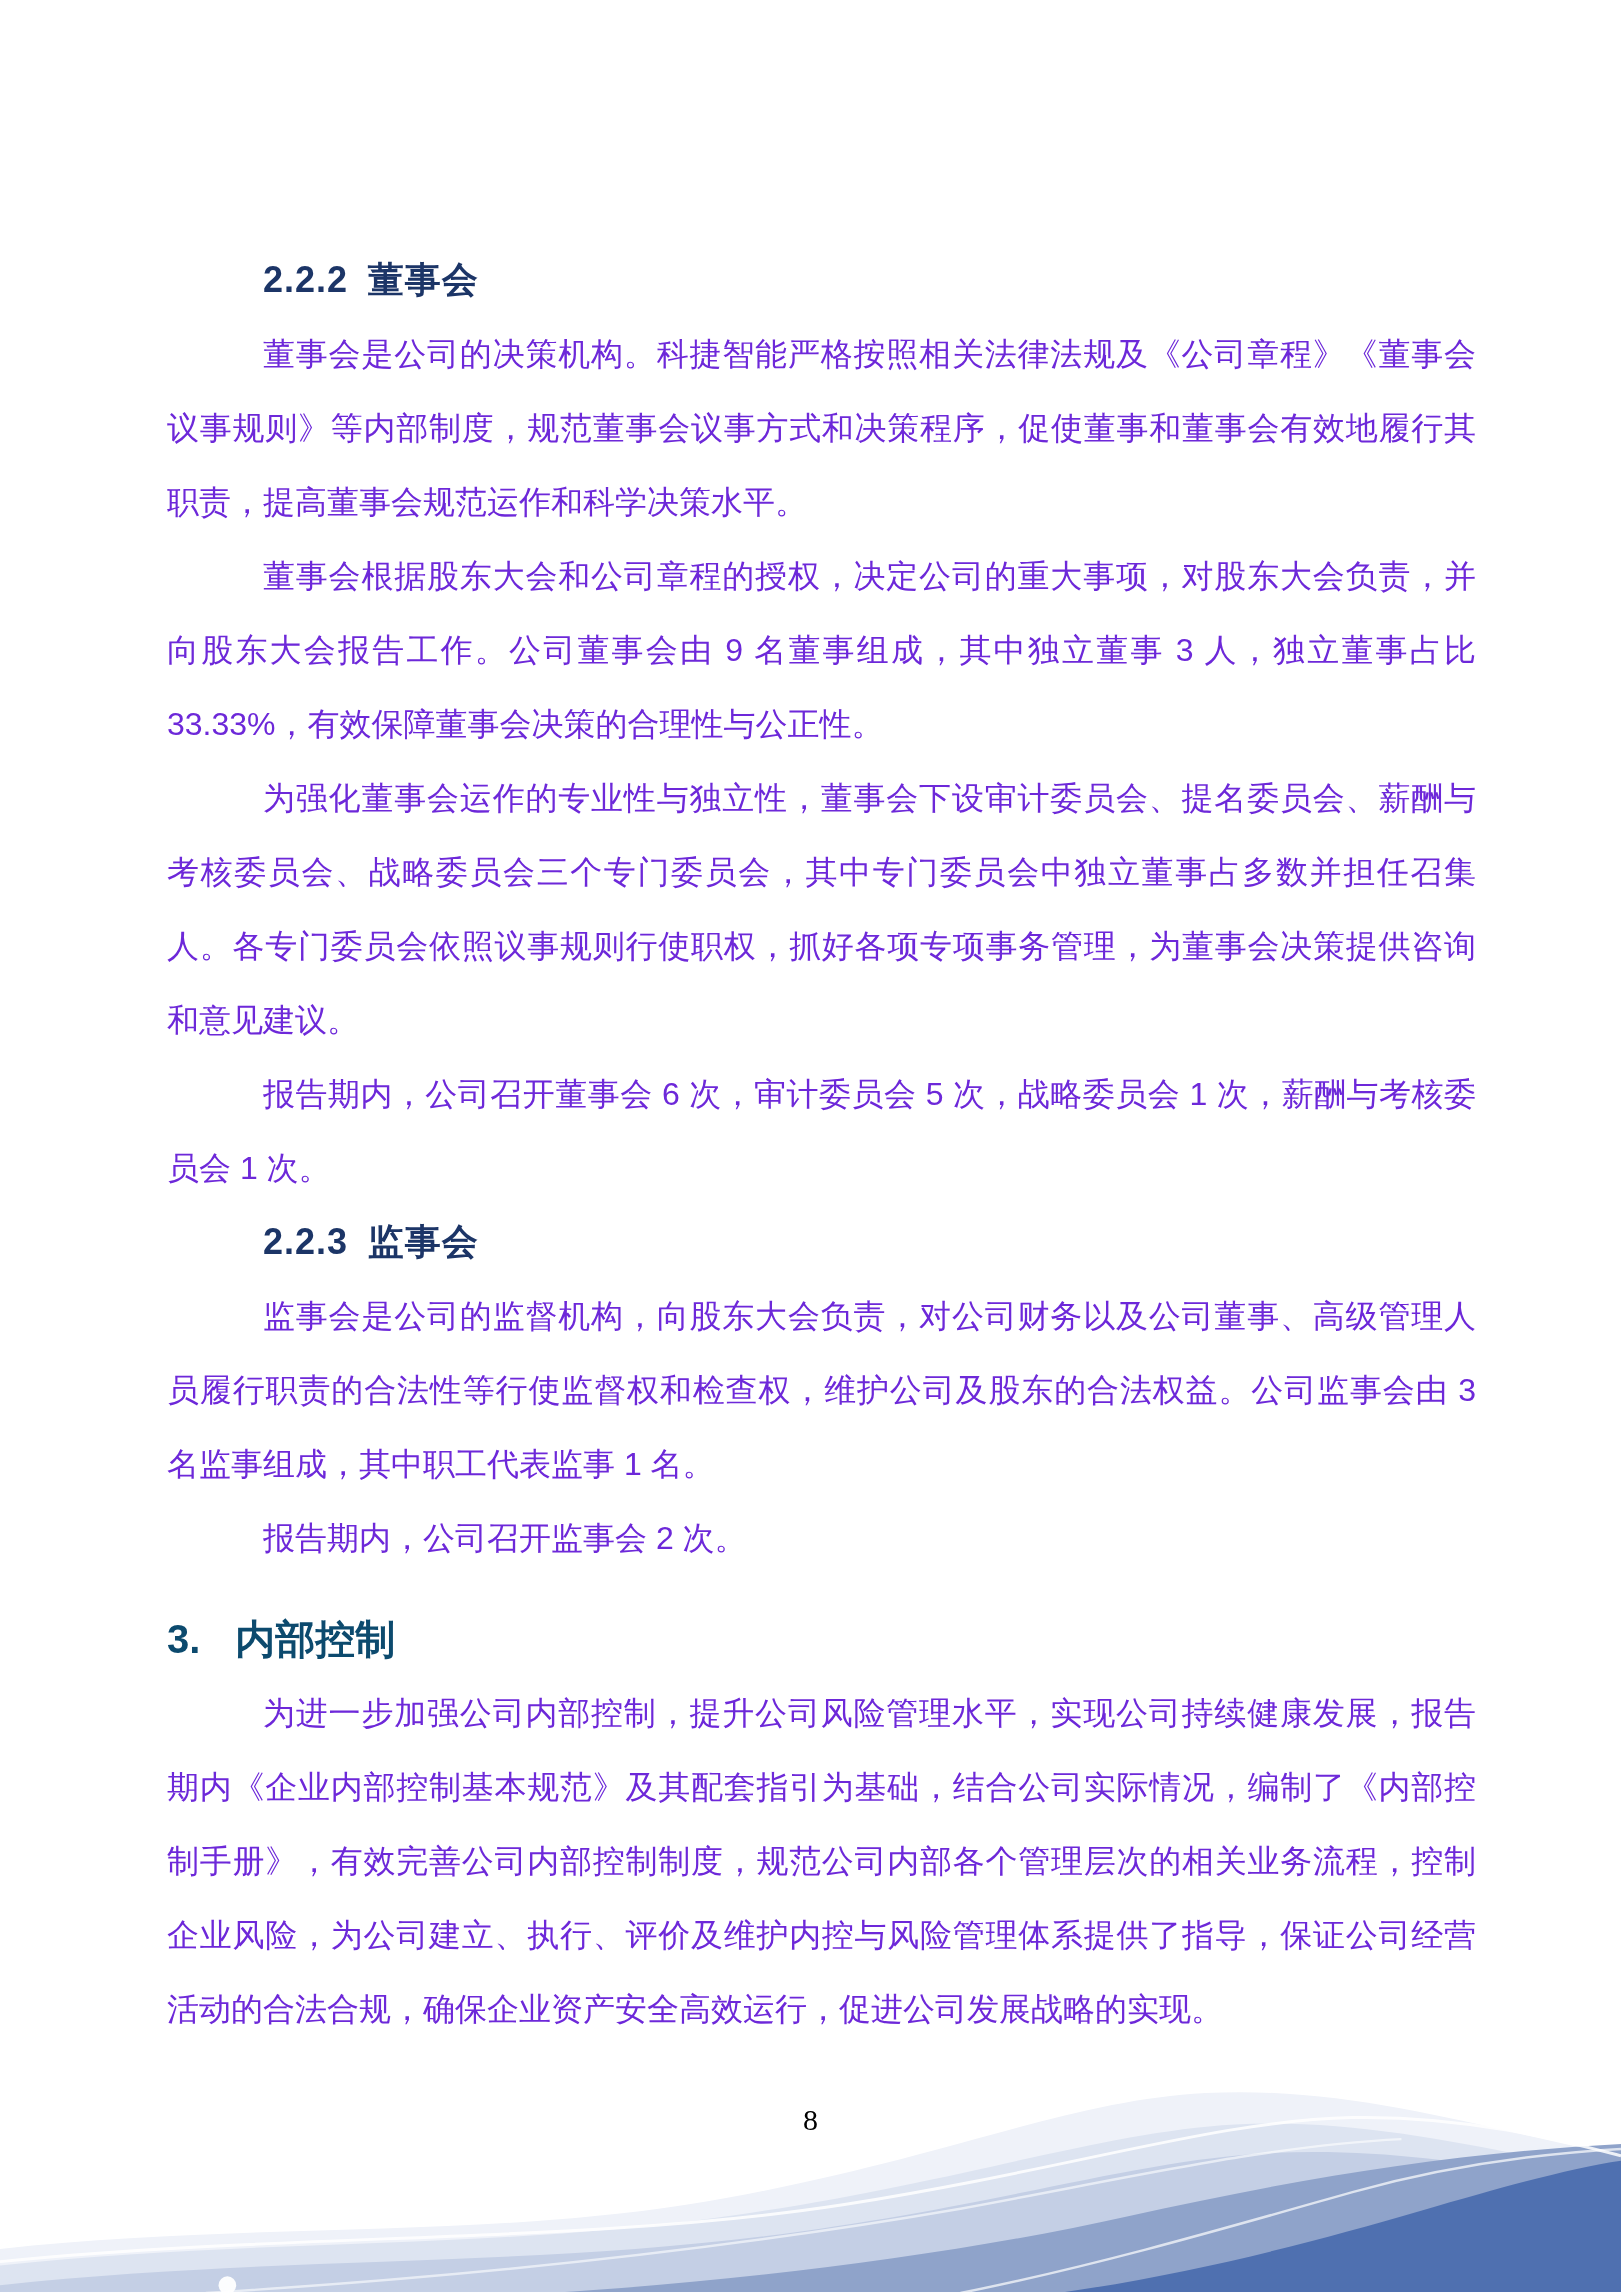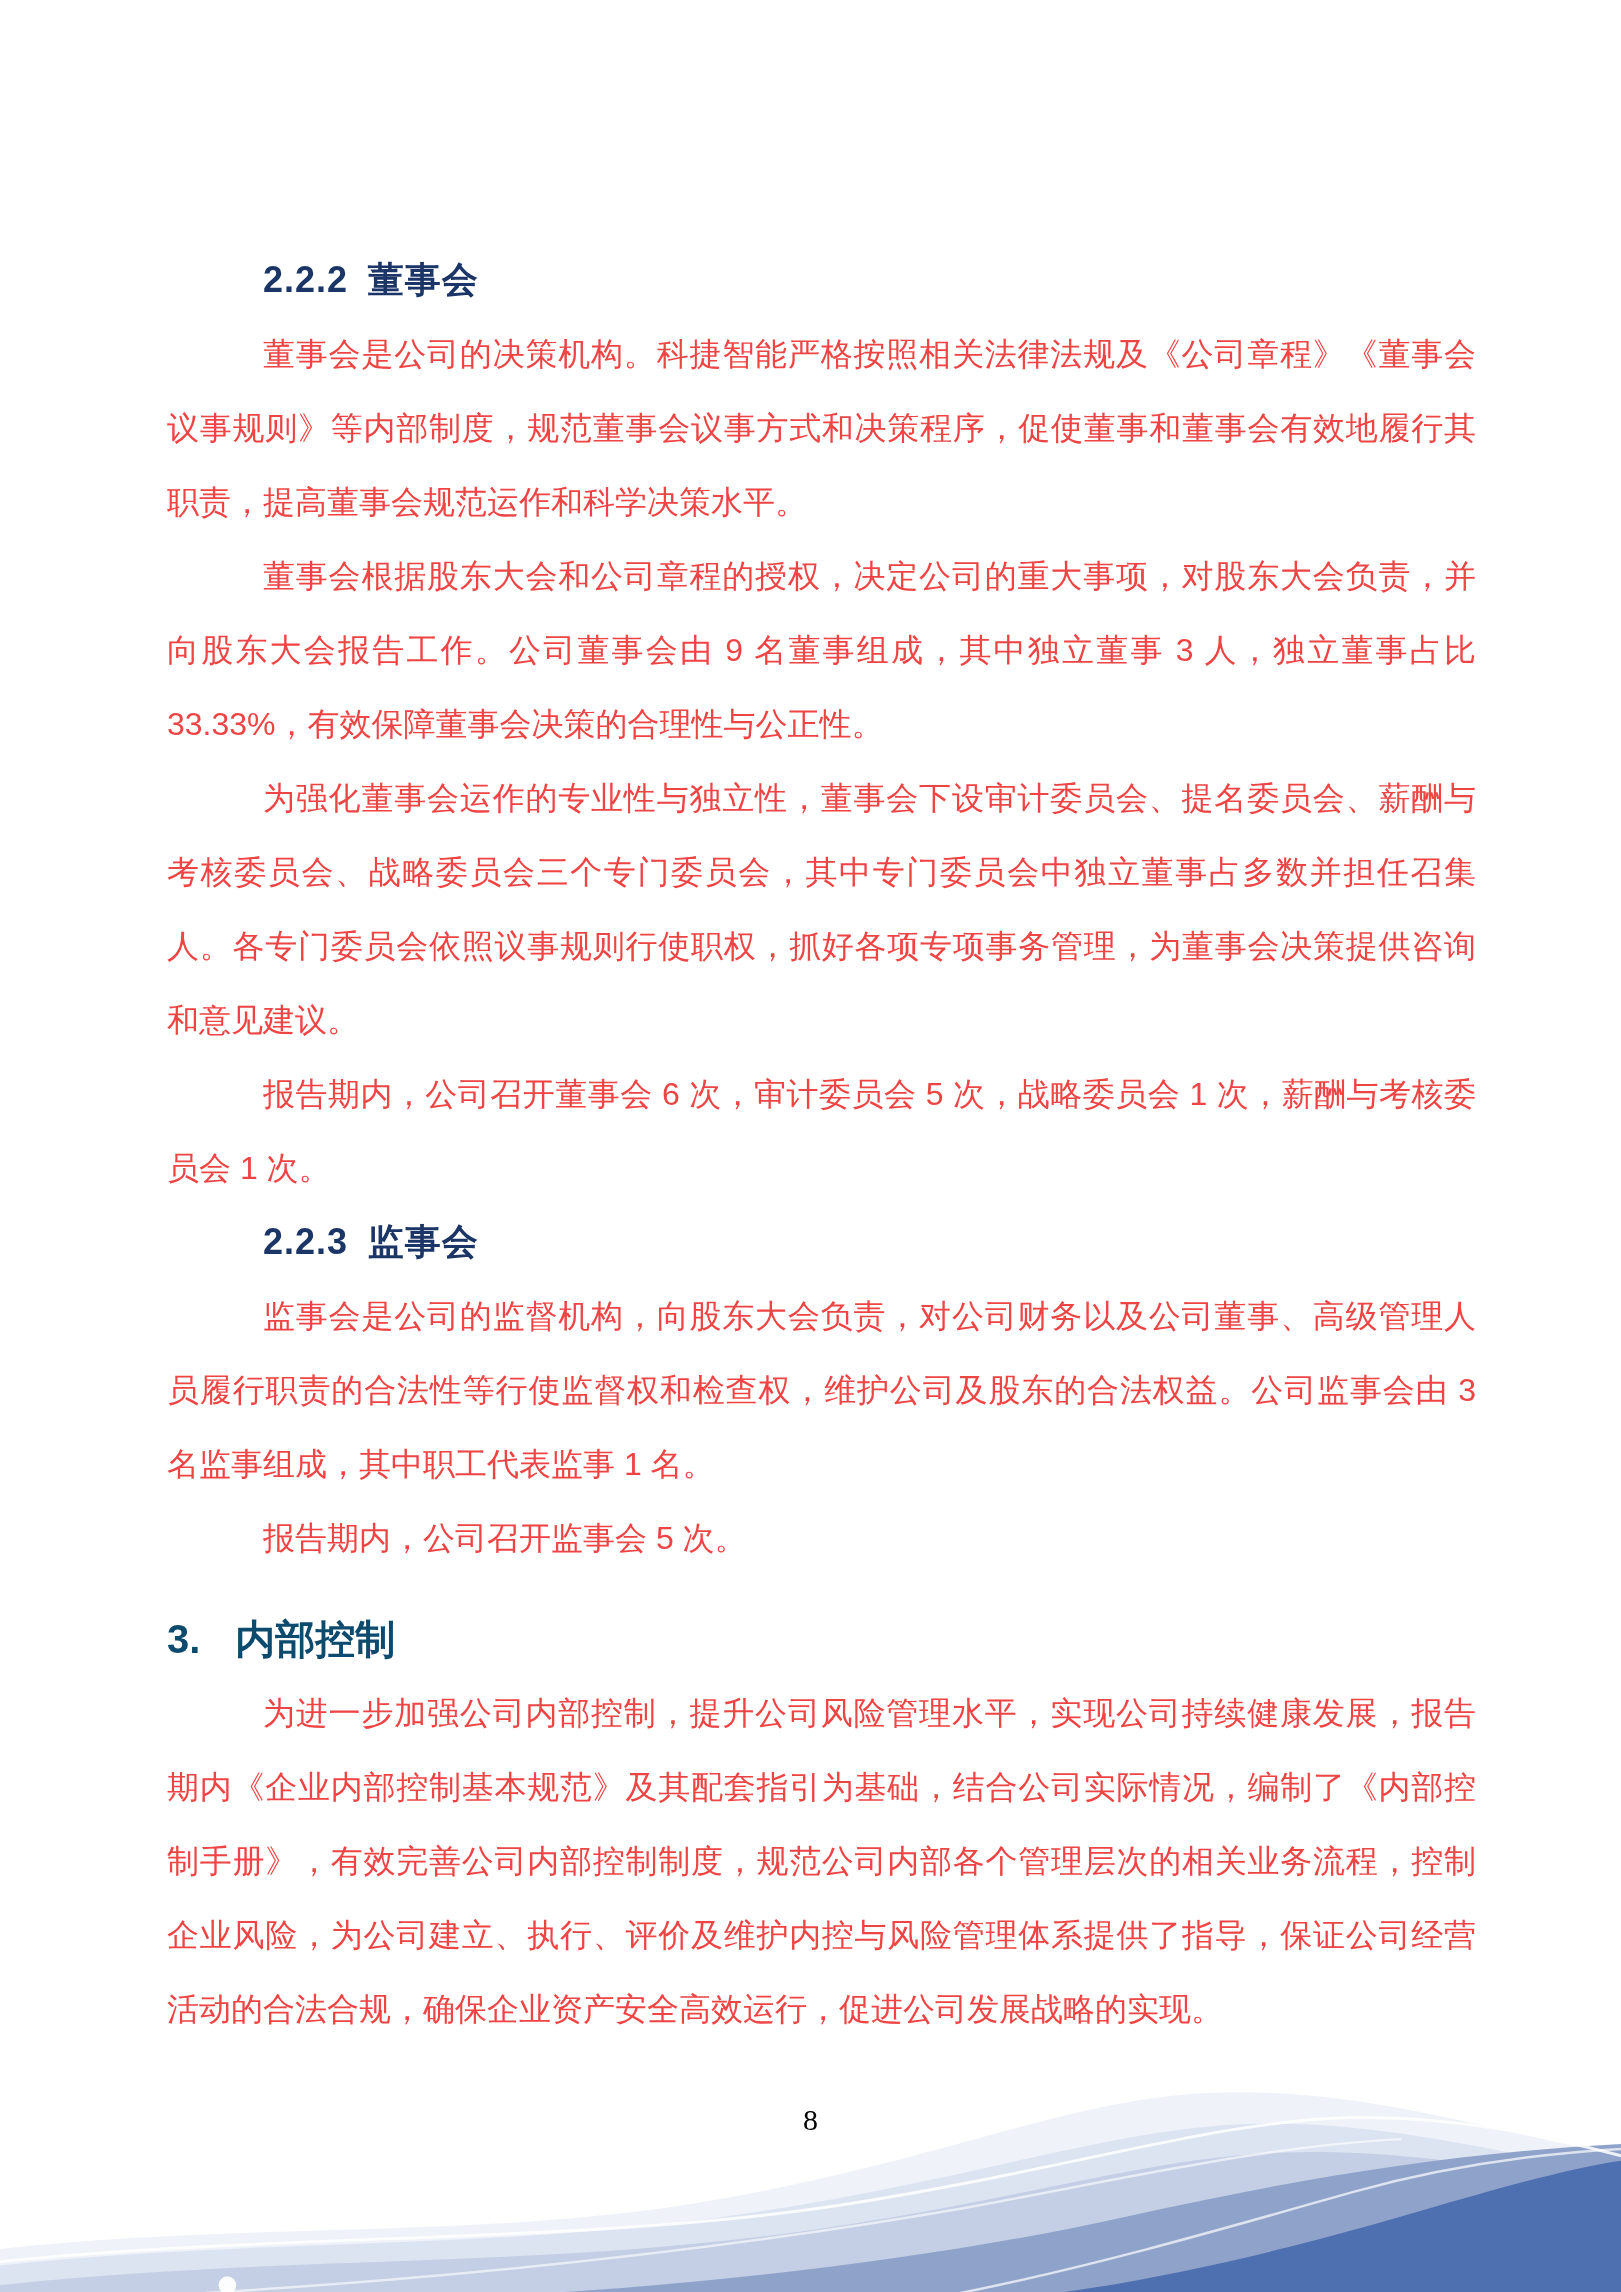--- a/index.html
+++ b/index.html
@@ -36,21 +36,21 @@
     margin-top:27.4px;
     white-space:nowrap;
   }
   .h-main .h-num{margin-right:35px;}
   p.body{
     margin:0;
     font-size:32px;
     line-height:74px;
     text-indent:96px;
     text-align:justify;
-    color:#ef4444;
+    color:#6d28d9;
   }
   .page-number{
     position:absolute;
     left:0;
     top:2103px;
     width:100%;
     text-align:center;
     font-family:"Liberation Serif","DejaVu Serif",serif;
     font-size:30px;
     color:#000000;
@@ -77,21 +77,21 @@
     </div>
     <p class="body">董事会是公司的决策机构。科捷智能严格按照相关法律法规及《公司章程》《董事会议事规则》等内部制度，规范董事会议事方式和决策程序，促使董事和董事会有效地履行其职责，提高董事会规范运作和科学决策水平。</p>
     <p class="body">董事会根据股东大会和公司章程的授权，决定公司的重大事项，对股东大会负责，并向股东大会报告工作。公司董事会由 9 名董事组成，其中独立董事 3 人，独立董事占比 33.33%，有效保障董事会决策的合理性与公正性。</p>
     <p class="body">为强化董事会运作的专业性与独立性，董事会下设审计委员会、提名委员会、薪酬与考核委员会、战略委员会三个专门委员会，其中专门委员会中独立董事占多数并担任召集人。各专门委员会依照议事规则行使职权，抓好各项专项事务管理，为董事会决策提供咨询和意见建议。</p>
     <p class="body">报告期内，公司召开董事会 6 次，审计委员会 5 次，战略委员会 1 次，薪酬与考核委员会 1 次。</p>
 
     <div class="h-sub">
       <span class="h-num">2.2.3</span><span>监事会</span>
     </div>
     <p class="body">监事会是公司的监督机构，向股东大会负责，对公司财务以及公司董事、高级管理人员履行职责的合法性等行使监督权和检查权，维护公司及股东的合法权益。公司监事会由 3 名监事组成，其中职工代表监事 1 名。</p>
-    <p class="body">报告期内，公司召开监事会 5 次。</p>
+    <p class="body">报告期内，公司召开监事会 2 次。</p>
 
     <div class="h-main">
       <span class="h-num">3.</span><span>内部控制</span>
     </div>
     <p class="body">为进一步加强公司内部控制，提升公司风险管理水平，实现公司持续健康发展，报告期内《企业内部控制基本规范》及其配套指引为基础，结合公司实际情况，编制了《内部控制手册》，有效完善公司内部控制制度，规范公司内部各个管理层次的相关业务流程，控制企业风险，为公司建立、执行、评价及维护内控与风险管理体系提供了指导，保证公司经营活动的合法合规，确保企业资产安全高效运行，促进公司发展战略的实现。</p>
 
   </div>
 
   <div class="page-number">8</div>
 

